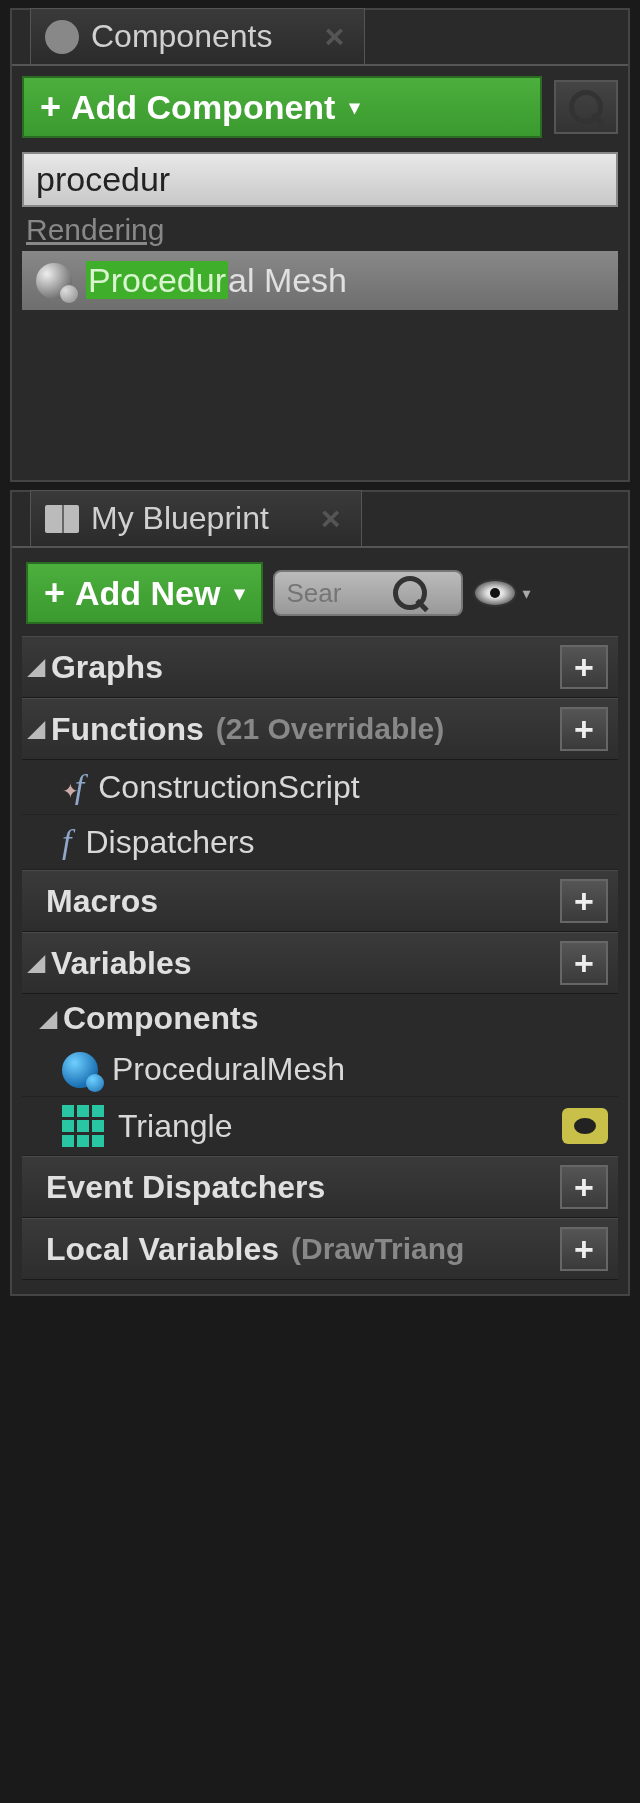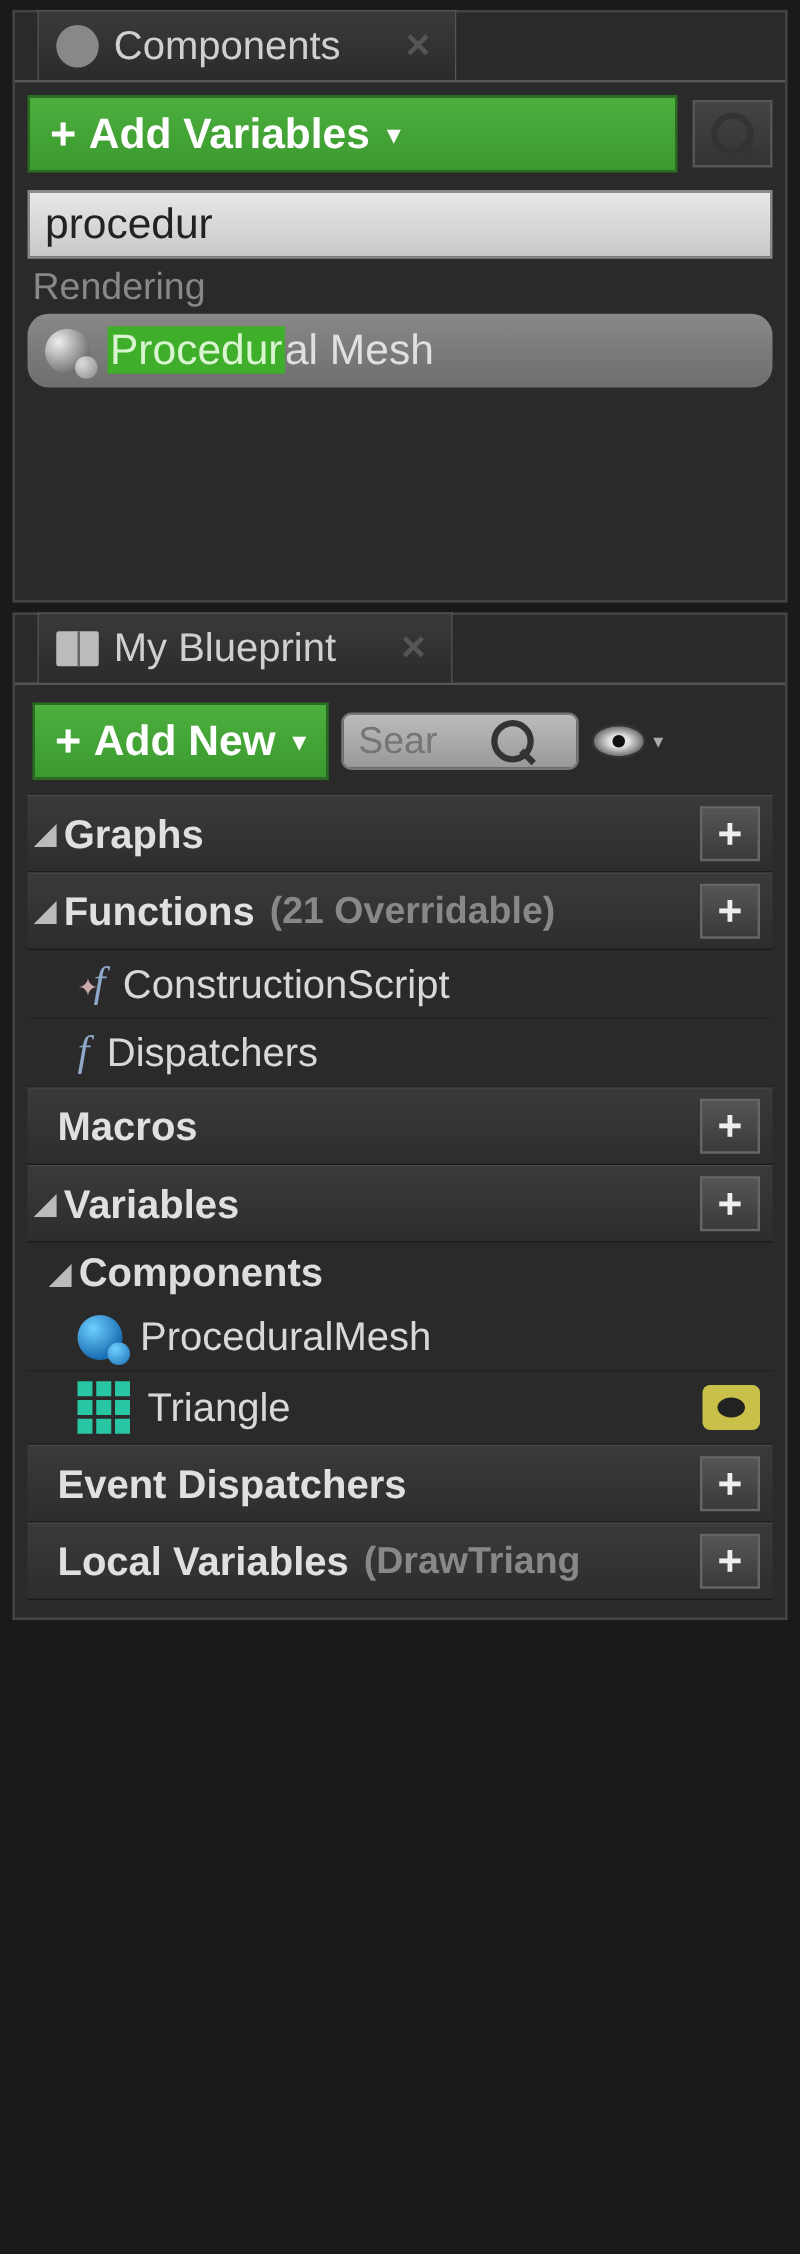--- a/index.html
+++ b/index.html
@@ -65,28 +65,28 @@
     border: 2px solid #888;
     font-size: 34px;
     padding: 6px 12px;
     color: #222;
     margin-top: 14px;
   }
   .category-label {
     font-size: 30px;
     color: #888;
     padding: 6px 4px 4px 4px;
+    text-decoration: underline;
   }
   .result-row {
     background: linear-gradient(#888,#6e6e6e);
     padding: 10px 14px;
     display:flex; align-items:center; gap:14px;
     font-size: 34px;
     color:#e0e0e0;
-    border-radius:17px;
   }
   .result-row .hl {
     background:#3fae2a;
     color:#d8f5d0;
     padding:0 2px;
   }
   .sphere-icon {
     width:36px; height:36px; border-radius:50%;
     background: radial-gradient(circle at 30% 30%, #eee 0%, #bbb 30%, #666 80%);
     position:relative;
@@ -102,21 +102,21 @@
     background: linear-gradient(#bbb,#999);
     border:2px solid #777;
     border-radius:8px;
     display:flex; align-items:center;
     padding:4px 12px;
     width:190px;
     gap:6px;
   }
   .search-pill input {
     background:transparent; border:none; outline:none;
-    font-size:30px; color:#555; width:100px;
+    font-size:26px; color:#555; width:100px;
   }
   .eye-dd { display:flex; align-items:center; gap:6px; }
   .eye {
     width:44px; height:28px; border-radius:50%;
     background:radial-gradient(ellipse at center,#fff 0%,#ddd 30%,#555 80%);
     border:2px solid #333;
     position:relative;
   }
   .eye::after{content:"";position:absolute;left:50%;top:50%;width:10px;height:10px;background:#111;border-radius:50%;transform:translate(-50%,-50%);}
   .section-header {
@@ -199,21 +199,21 @@
 <div class="panel components-panel">
   <div class="panel-tab">
     <span class="gear-icon"></span>
     <span>Components</span>
     <span class="close-x">×</span>
   </div>
   <div class="panel-body">
     <div class="row">
       <div class="btn-green" style="flex:1;">
         <span class="plus">+</span>
-        <span>Add Variables</span>
+        <span>Add Component</span>
         <span class="caret">▾</span>
       </div>
       <div class="icon-btn">
         <span class="mag dark"></span>
       </div>
     </div>
     <input class="search-input" type="text" value="procedur" style="">
     <div class="category-label">Rendering</div>
     <div class="result-row">
       <span class="sphere-icon"></span>

